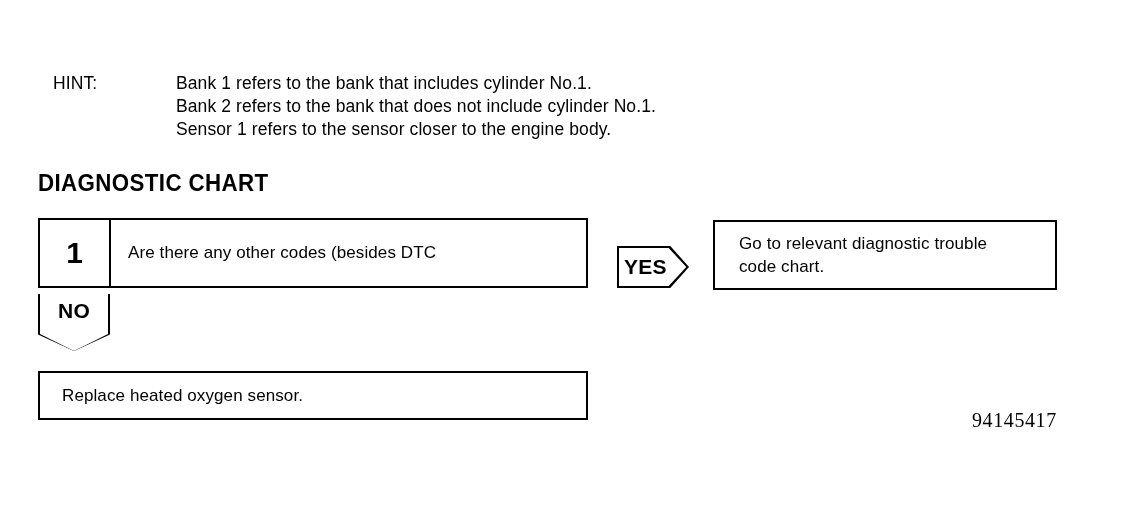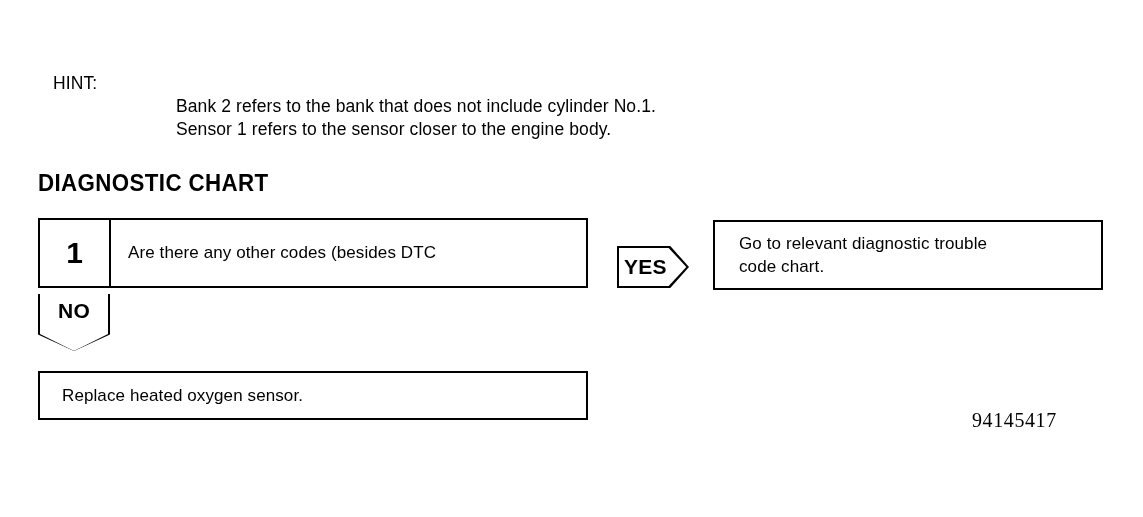--- a/index.html
+++ b/index.html
@@ -92,21 +92,21 @@
   }
   .step-text-cell .lines {
     font-size: 17px;
     line-height: 22px;
     letter-spacing: 0.1px;
   }
 
   #yes-result-box {
     left: 713px;
     top: 220px;
-    width: 390px;
+    width: 344px;
     height: 70px;
     display: flex;
     align-items: center;
     padding: 0 18px 0 24px;
   }
   #yes-result-box .lines {
     font-size: 17px;
     line-height: 23px;
     letter-spacing: 0.1px;
   }
@@ -193,20 +193,21 @@
     font-size: 20px;
     letter-spacing: 0.6px;
   }
 </style>
 </head>
 <body>
 
 <div class="hint-block">
   <div class="hint-row">
     <span class="hint-label">HINT:</span>
+    <span class="hint-text">Bank 1 refers to the bank that includes cylinder No.1.</span>
   </div>
   <div class="hint-row">
     <span class="hint-spacer"></span>
     <span class="hint-text">Bank 2 refers to the bank that does not include cylinder No.1.</span>
   </div>
   <div class="hint-row">
     <span class="hint-spacer"></span>
     <span class="hint-text">Sensor 1 refers to the sensor closer to the engine body.</span>
   </div>
 </div>

